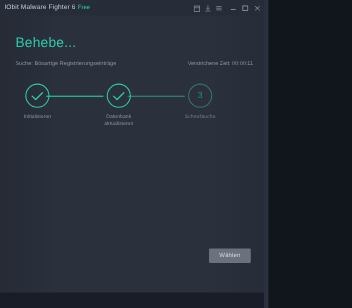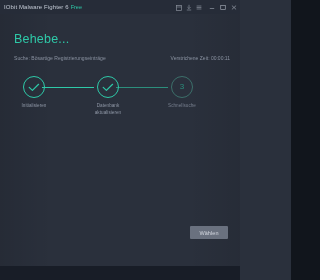--- a/index.html
+++ b/index.html
@@ -10,21 +10,20 @@
   body {
     font-family: "Liberation Sans", sans-serif;
     -webkit-font-smoothing: antialiased;
   }
   #app {
     position: relative;
     width: 244px;
     height: 280px;
     overflow: hidden;
     background: #2a303c;
-    padding-left: 47px;
   }
 
   
   .titlebar {
     position: absolute;
     left: 0; top: 0;
     width: 240px;
     height: 14px;
     background: #262c38;
     display: flex;

